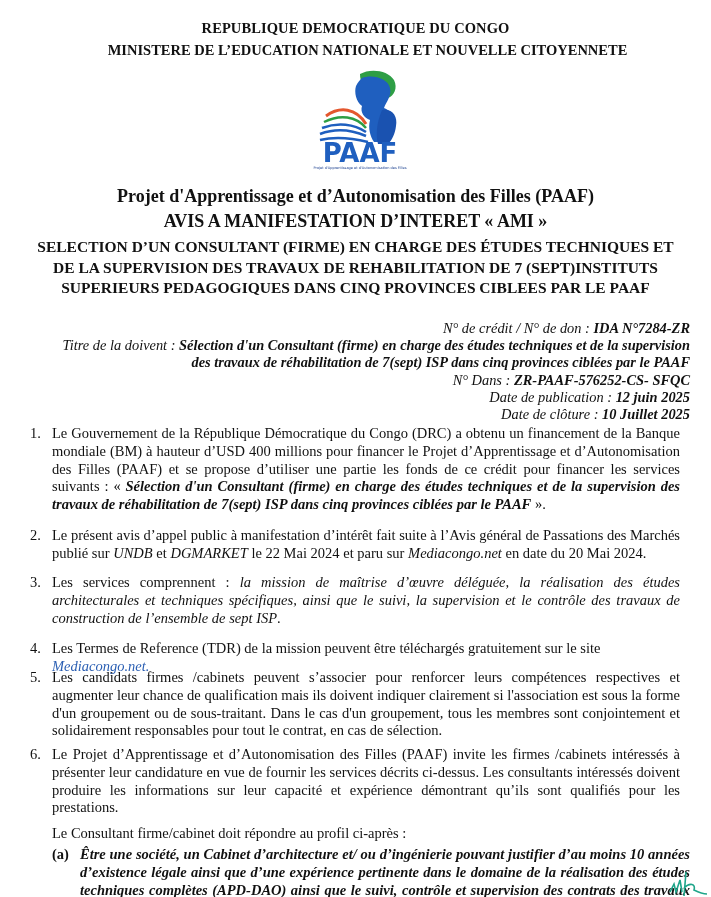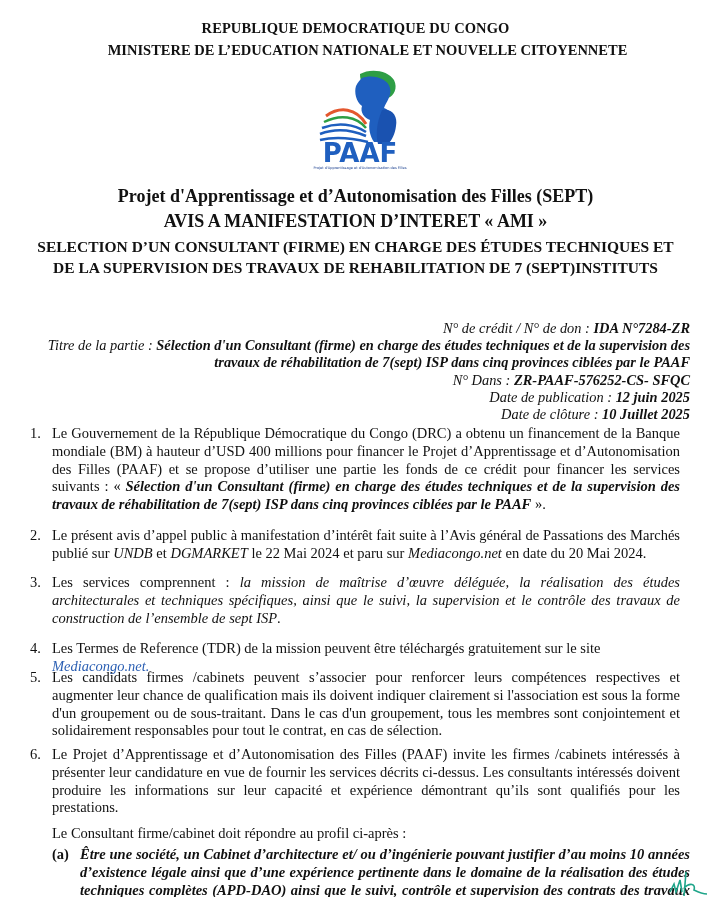--- a/index.html
+++ b/index.html
@@ -46,30 +46,31 @@
 
   <path d="M36 50 C50 40 66 42 76 58" stroke="#e4572e" stroke-width="3" fill="none"></path>
   <path d="M34 56 C50 48 66 50 76 62" stroke="#2e9e45" stroke-width="2.5" fill="none"></path>
   <path d="M32 62 C48 56 64 58 76 66" stroke="#1f5fbf" stroke-width="2.5" fill="none"></path>
   <path d="M30 68 C46 62 62 64 76 70" stroke="#1f5fbf" stroke-width="2.5" fill="none"></path>
   <path d="M30 74 C46 70 62 72 78 76" stroke="#1f5fbf" stroke-width="2.5" fill="none"></path>
   <text x="70" y="96" text-anchor="middle" font-family="DejaVu Sans, sans-serif" font-weight="bold" font-size="26" fill="#1f5fbf">PAAF</text>
   <text x="70" y="103" text-anchor="middle" font-family="DejaVu Sans, sans-serif" font-size="3.5" fill="#1a3f8f">Projet d'Apprentissage et d'Autonomisation des Filles</text>
 </svg>
 
-<div class="hdr title1">Projet d'Apprentissage et d’Autonomisation des Filles (SEPT)</div>
+<div class="hdr title1">Projet d'Apprentissage et d’Autonomisation des Filles (PAAF)</div>
 <div class="hdr title2">AVIS A MANIFESTATION D’INTERET « AMI »</div>
 <div class="hdr title3">
   <div>SELECTION D’UN CONSULTANT (FIRME) EN CHARGE DES ÉTUDES TECHNIQUES ET</div>
   <div>DE LA SUPERVISION DES TRAVAUX DE REHABILITATION DE 7 (SEPT)INSTITUTS</div>
+  <div>SUPERIEURS PEDAGOGIQUES DANS CINQ PROVINCES CIBLEES PAR LE PAAF</div>
 </div>
 
 <div class="meta">
   <div><span>N° de crédit / N° de don : </span><b>IDA N°7284-ZR</b></div>
-  <div><span>Titre de la partie : </span><b>Sélection d'un Consultant (firme) en charge des études techniques et de la supervision des travaux de réhabilitation de 7(sept) ISP dans cinq provinces ciblées par le PAAF</b></div>
+  <div><span>Titre de la doivent : </span><b>Sélection d'un Consultant (firme) en charge des études techniques et de la supervision des travaux de réhabilitation de 7(sept) ISP dans cinq provinces ciblées par le PAAF</b></div>
   <div><span>N° Dans : </span><b>ZR-PAAF-576252-CS- SFQC</b></div>
   <div><span>Date de publication :  </span><b>12 juin 2025</b></div>
   <div><span>Date de clôture : </span><b>10 Juillet 2025</b></div>
 </div>
 
 <div class="list">
   <div class="item" style="top:425px">
     <span class="num">1.</span>
     <span class="txt"><span>Le Gouvernement de la République Démocratique du Congo (DRC) a obtenu un financement de la Banque mondiale (BM) à hauteur d’USD 400 millions pour financer le Projet d’Apprentissage et d’Autonomisation des Filles (PAAF) et se propose d’utiliser une partie les fonds de ce crédit pour financer les services suivants : « </span><span class="bi">Sélection d'un Consultant (firme) en charge des études techniques et de la supervision des travaux de réhabilitation de 7(sept) ISP dans cinq provinces ciblées par le PAAF</span><span> ».</span></span>
   </div>

